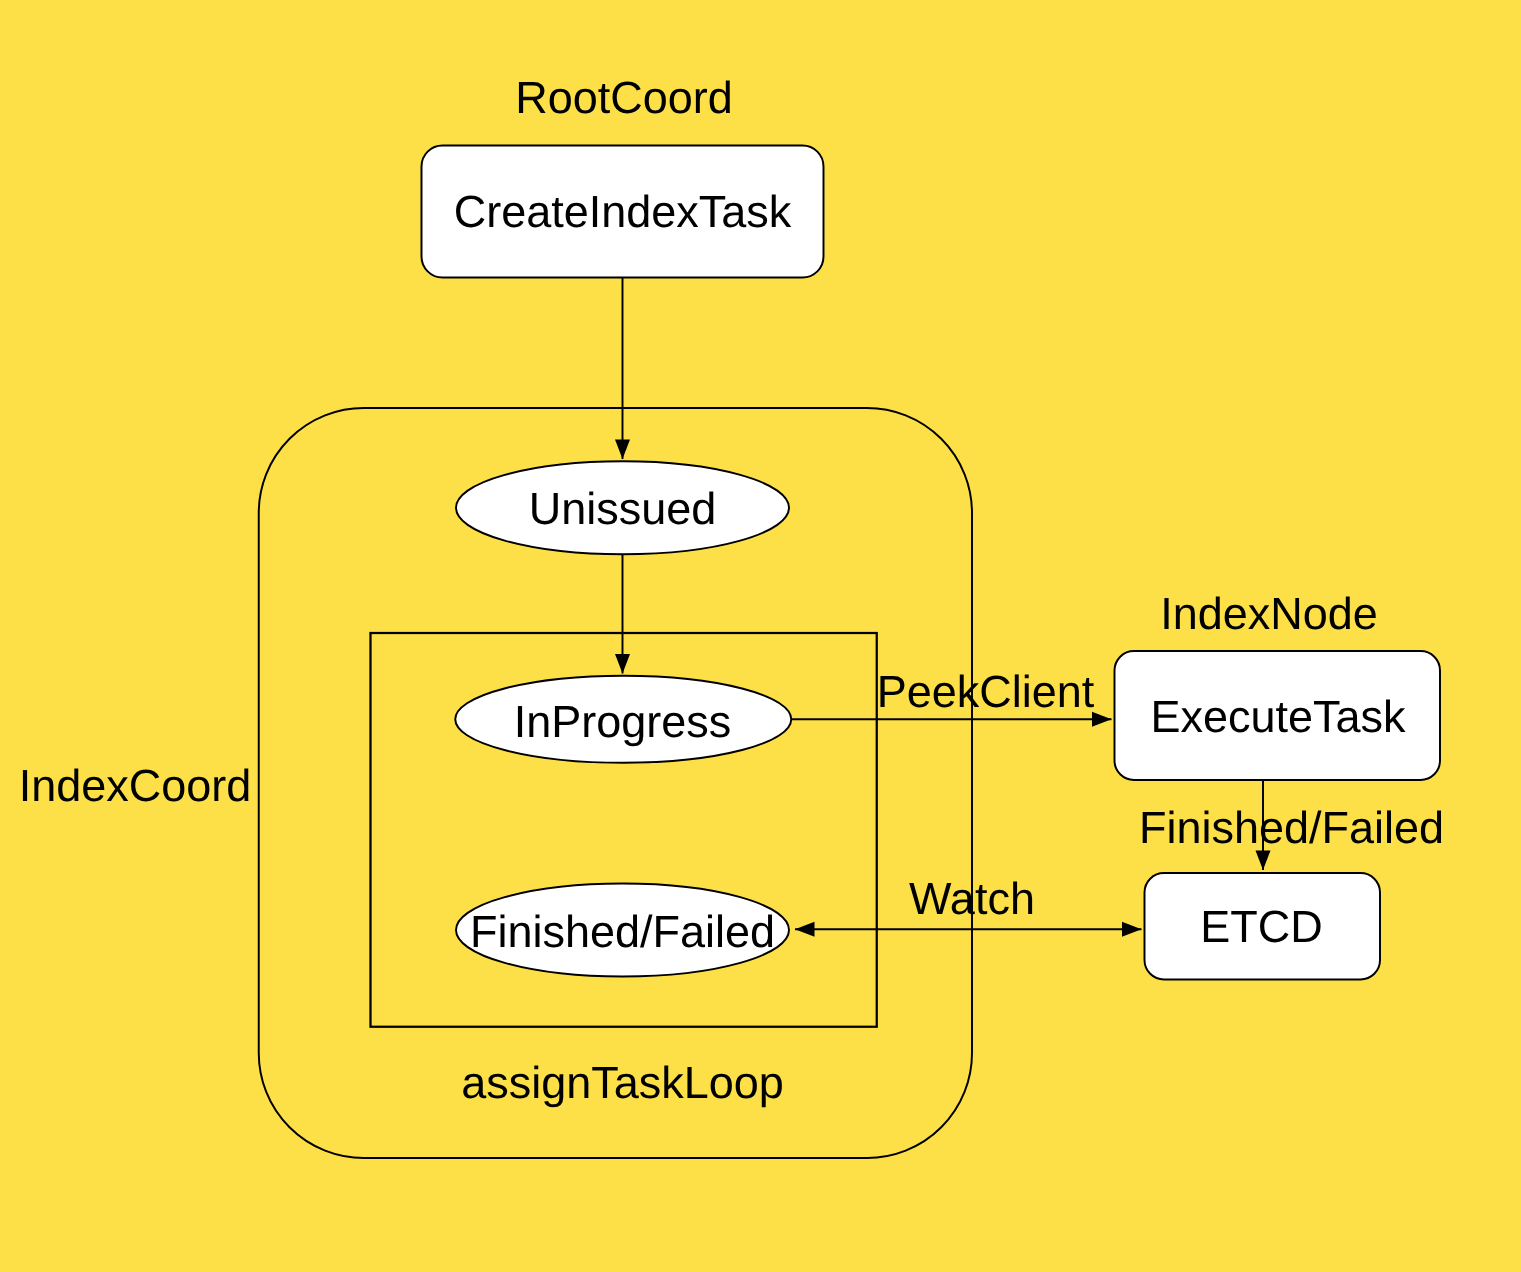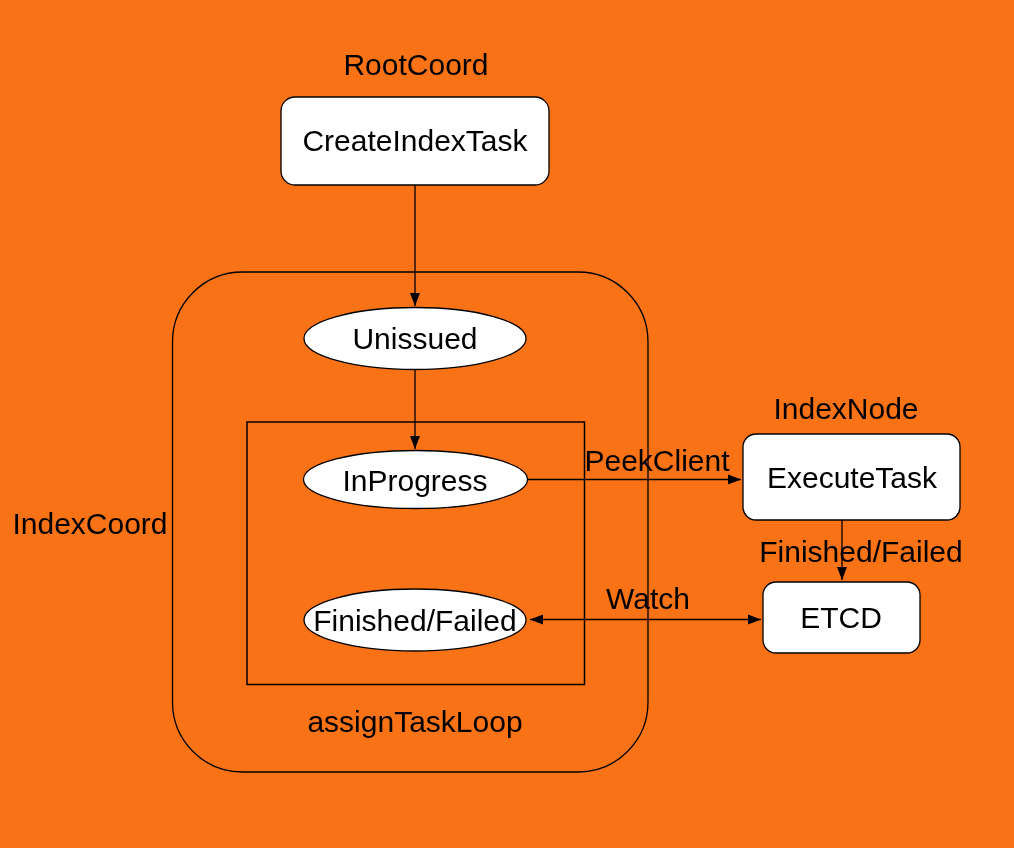--- a/index.html
+++ b/index.html
@@ -4,21 +4,21 @@
 <style>
   html, body {
     margin: 0;
     padding: 0;
     background: #ffffff;
   }
   .canvas-wrap {
     width: 1014px;
     height: 848px;
     position: relative;
-    background: #f97316;
+    background: #fde047;
     overflow: hidden;
   }
   svg {
     display: block;
   }
   .node-shape {
     fill: #ffffff;
     stroke: #000000;
     stroke-width: 1.3;
   }

